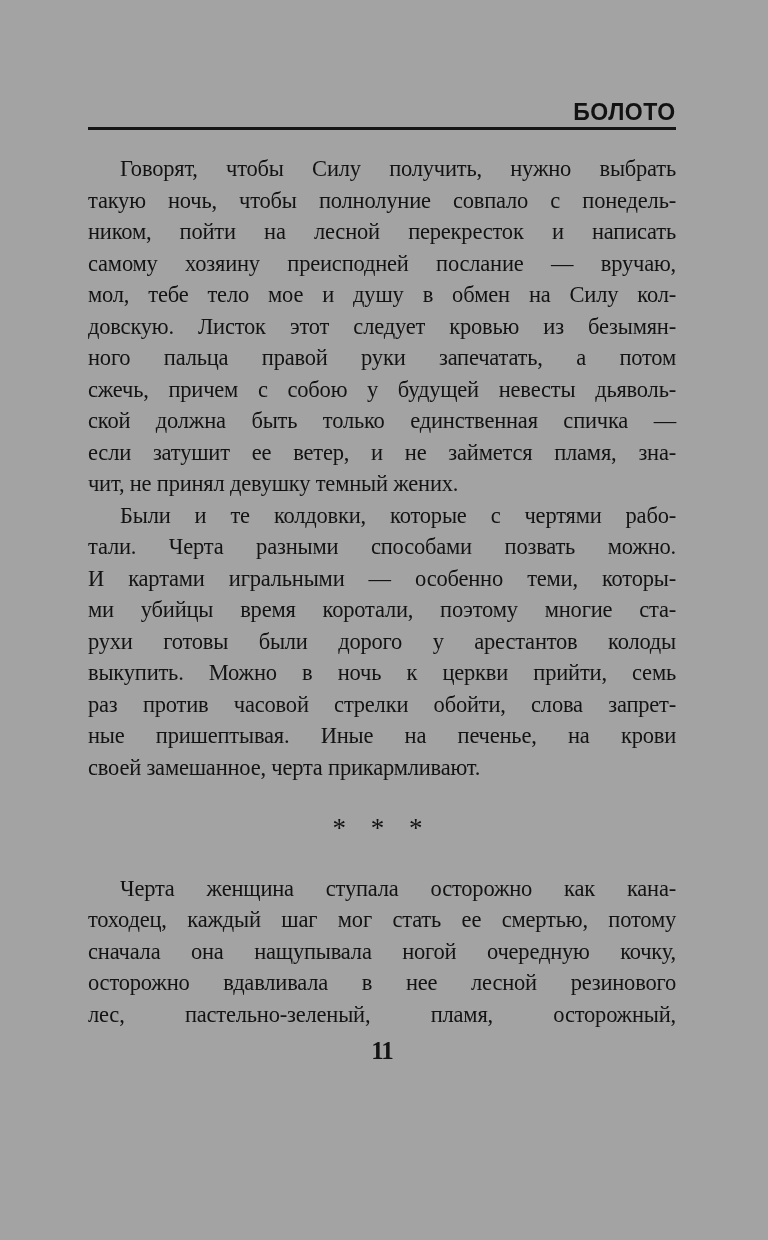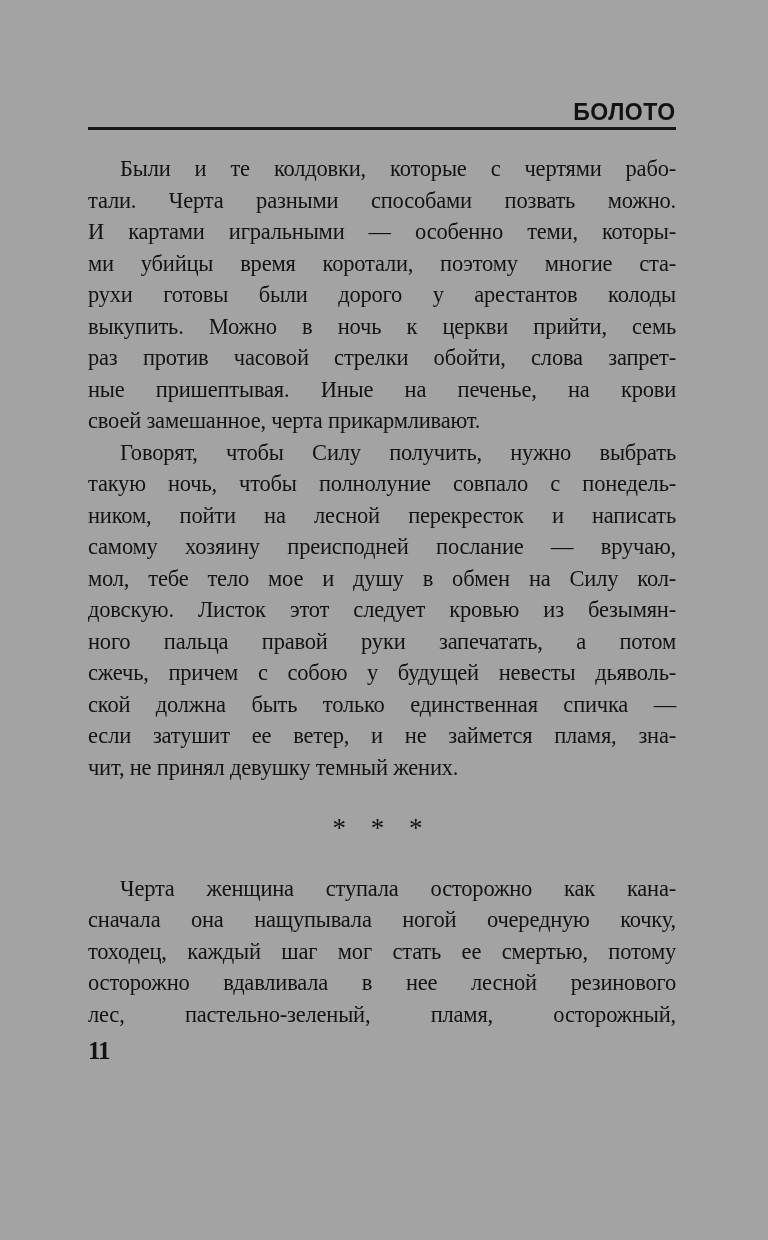--- a/index.html
+++ b/index.html
@@ -64,66 +64,67 @@
     letter-spacing: 9px;
     white-space: nowrap;
   }
   .separator .sep-inner {
     position: relative;
     top: 5px;
     display: inline-block;
   }
   .folio {
     margin-top: 7px;
+    text-align: center;
     font-weight: 700;
     font-size: 25px;
     line-height: 27px;
     letter-spacing: -1px;
   }
 </style>
 </head>
 <body>
 
 <div class="page">
   <div class="textcol">
 
     <div class="page-header">
       <span class="running-title">БОЛОТО</span>
     </div>
 
     <div class="page-body" id="page-body">
         <div class="paragraph">
-          <div class="line indent">Были и те колдовки, которые с чертями рабо-</div>
-          <div class="line">тали. Черта разными способами позвать можно.</div>
-          <div class="line">И картами игральными — особенно теми, которы-</div>
-          <div class="line">ми убийцы время коротали, поэтому многие ста-</div>
-          <div class="line">рухи готовы были дорого у арестантов колоды</div>
-          <div class="line">выкупить. Можно в ночь к церкви прийти, семь</div>
-          <div class="line">раз против часовой стрелки обойти, слова запрет-</div>
-          <div class="line">ные пришептывая. Иные на печенье, на крови</div>
-          <div class="line endline">своей замешанное, черта прикармливают.</div>
-        </div>
-        <div class="paragraph">
           <div class="line indent">Говорят, чтобы Силу получить, нужно выбрать</div>
           <div class="line">такую ночь, чтобы полнолуние совпало с понедель-</div>
           <div class="line">ником, пойти на лесной перекресток и написать</div>
           <div class="line">самому хозяину преисподней послание — вручаю,</div>
           <div class="line">мол, тебе тело мое и душу в обмен на Силу кол-</div>
           <div class="line">довскую. Листок этот следует кровью из безымян-</div>
           <div class="line">ного пальца правой руки запечатать, а потом</div>
           <div class="line">сжечь, причем с собою у будущей невесты дьяволь-</div>
           <div class="line">ской должна быть только единственная спичка —</div>
           <div class="line">если затушит ее ветер, и не займется пламя, зна-</div>
           <div class="line endline">чит, не принял девушку темный жених.</div>
         </div>
+        <div class="paragraph">
+          <div class="line indent">Были и те колдовки, которые с чертями рабо-</div>
+          <div class="line">тали. Черта разными способами позвать можно.</div>
+          <div class="line">И картами игральными — особенно теми, которы-</div>
+          <div class="line">ми убийцы время коротали, поэтому многие ста-</div>
+          <div class="line">рухи готовы были дорого у арестантов колоды</div>
+          <div class="line">выкупить. Можно в ночь к церкви прийти, семь</div>
+          <div class="line">раз против часовой стрелки обойти, слова запрет-</div>
+          <div class="line">ные пришептывая. Иные на печенье, на крови</div>
+          <div class="line endline">своей замешанное, черта прикармливают.</div>
+        </div>
         <div class="separator"><span class="sep-inner">* * *</span></div>
         <div class="paragraph">
           <div class="line indent">Черта женщина ступала осторожно как кана-</div>
+          <div class="line">тоходец, каждый шаг мог стать ее смертью, потому</div>
           <div class="line">сначала она нащупывала ногой очередную кочку,</div>
-          <div class="line">тоходец, каждый шаг мог стать ее смертью, потому</div>
           <div class="line">осторожно вдавливала в нее лесной резинового</div>
           <div class="line">лес, пастельно-зеленый, пламя, осторожный,</div>
         </div>
       </div>
 
     <div class="folio">11</div>
 
   </div>
 </div>
 

